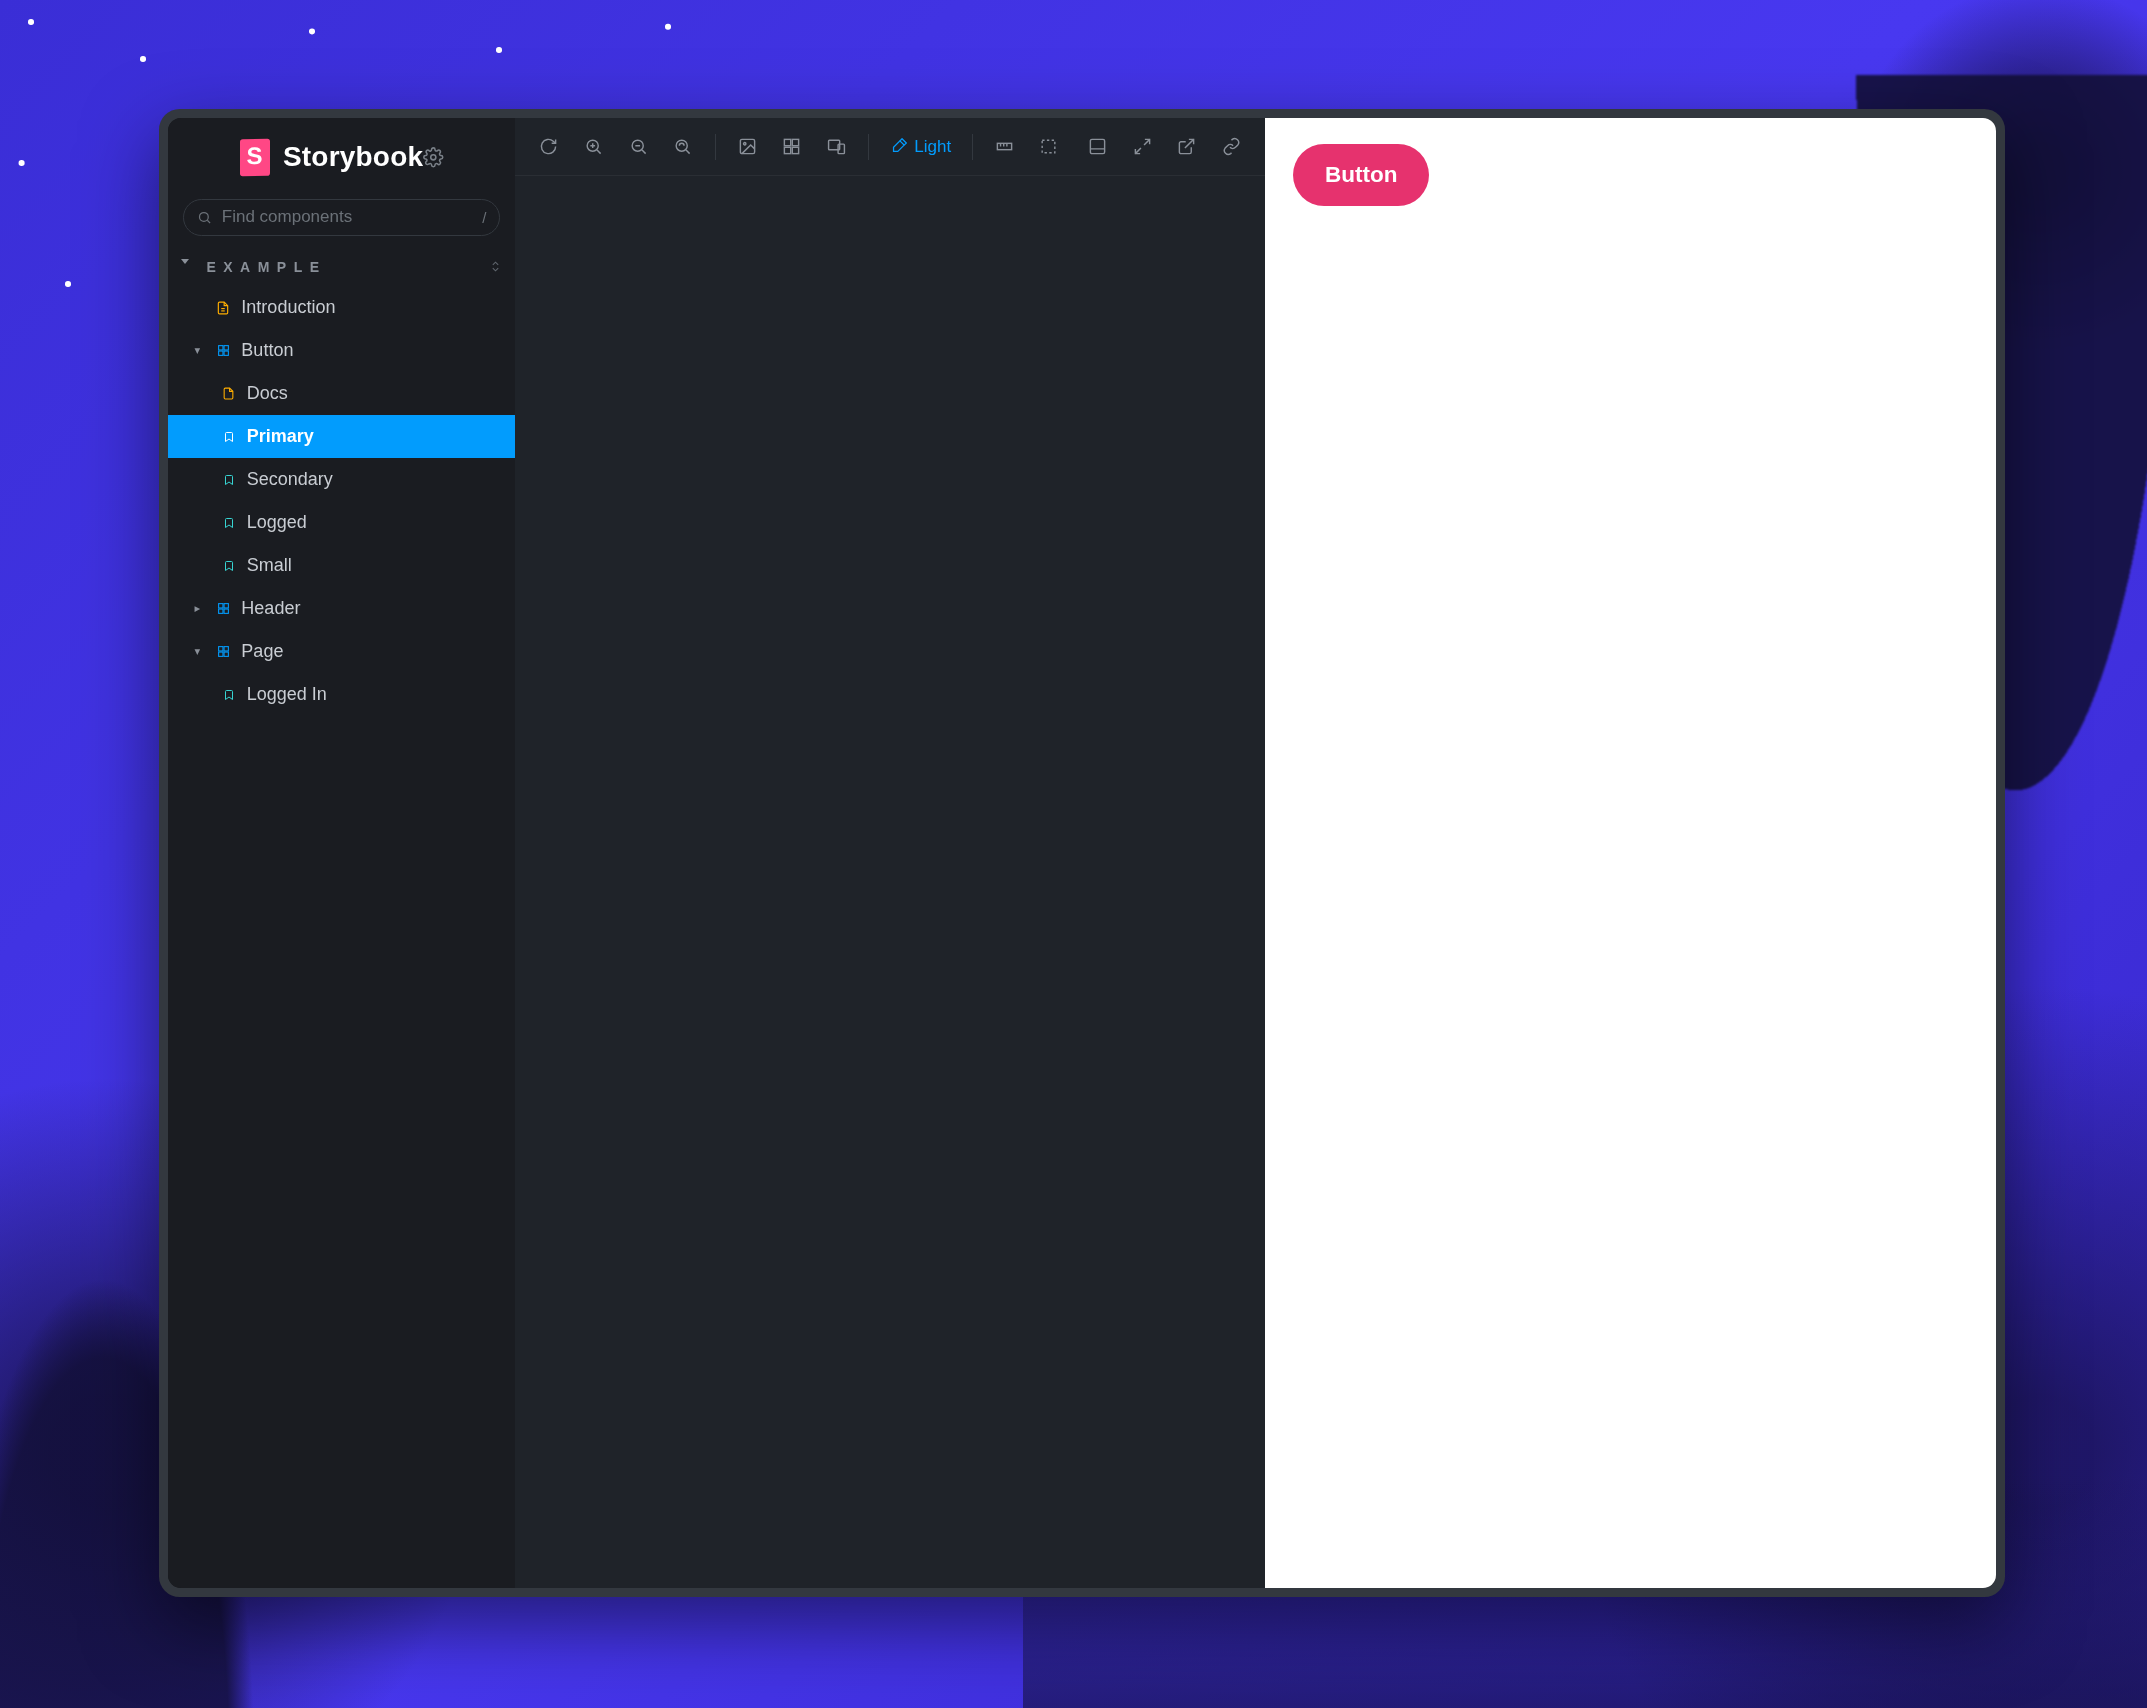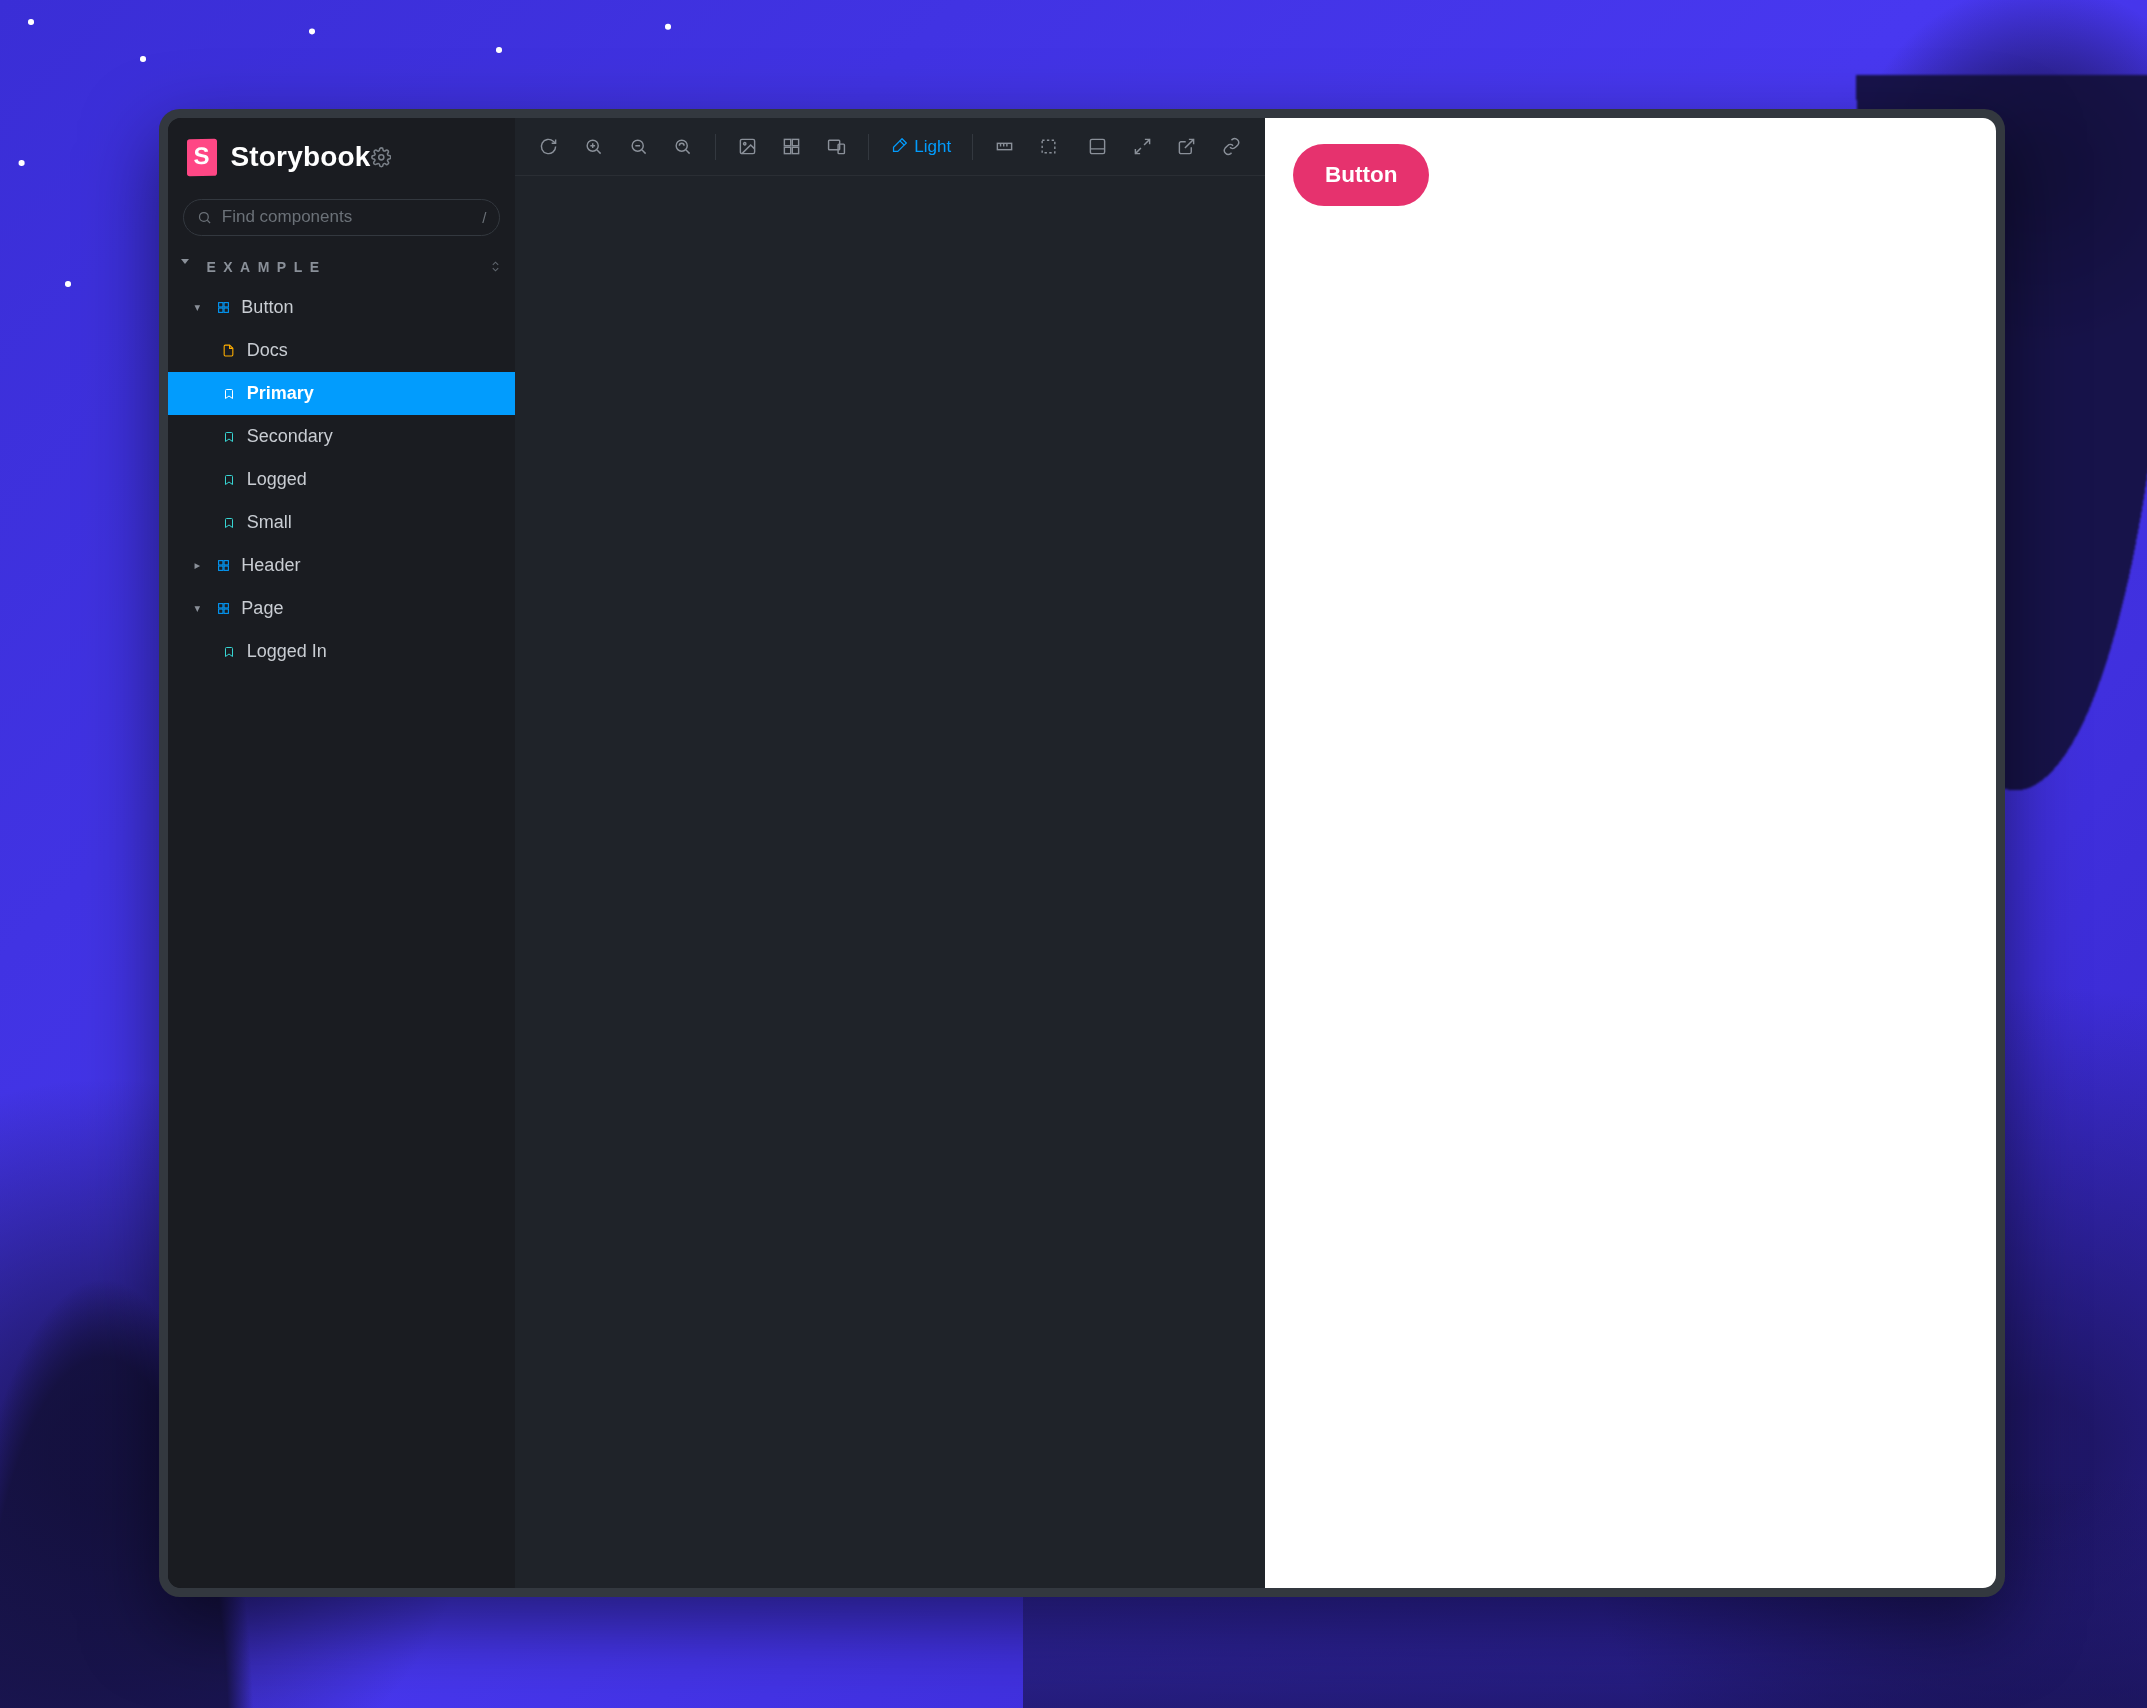--- a/index.html
+++ b/index.html
@@ -42,21 +42,21 @@
 .inner {
   flex:1; display:flex; border-radius:13px; overflow:hidden; background:#1a1c21;
 }
 .sidebar {
   width: 347px;
   background: #1a1c21;
   color: #c9cdd3;
   display:flex; flex-direction:column;
 }
 .brand-row {
-  display:flex; align-items:center; justify-content:flex-start;
+  display:flex; align-items:center; justify-content:center;
   padding: 20.6px 19px 17px 19px;
 }
 .brand { display:flex; align-items:center; gap:13px; }
 .brand-mark {
   width: 30px; height: 37px;
   background:#ff4785;
   position:relative;
   border-radius:2.8px;
   transform: skewY(-1deg);
 }
@@ -198,20 +198,32 @@
         <span class="sort-icon">
           <svg width="13" height="17" viewBox="0 0 24 24" fill="none" stroke="currentColor" stroke-width="2">
               <polyline points="7 9 12 4 17 9"></polyline>
               <polyline points="7 15 12 20 17 15"></polyline>
             </svg>
         </span>
       </div>
 
       <nav class="tree">
 
+        <div class="tree-row depth1">
+          <span class="disclosure"></span>
+          <span class="ic doc-ic">
+            <svg width="14" height="14" viewBox="0 0 24 24" fill="none" stroke="currentColor" stroke-width="2">
+                <path d="M14 2H6a2 2 0 0 0-2 2v16a2 2 0 0 0 2 2h12a2 2 0 0 0 2-2V8z"></path>
+                <polyline points="14 2 14 8 20 8"></polyline>
+                <line x1="9" y1="13" x2="15" y2="13"></line>
+                <line x1="9" y1="17" x2="15" y2="17"></line>
+              </svg>
+          </span>
+          <span>Introduction</span>
+        </div>
 
         <div class="tree-row depth1">
           <span class="disclosure">▾</span>
           <span class="ic cmp-ic">
             <svg width="13" height="13" viewBox="0 0 24 24" fill="none" stroke="currentColor" stroke-width="2">
                 <rect x="3" y="3" width="8" height="8"></rect>
                 <rect x="13" y="3" width="8" height="8"></rect>
                 <rect x="3" y="13" width="8" height="8"></rect>
                 <rect x="13" y="13" width="8" height="8"></rect>
               </svg>

